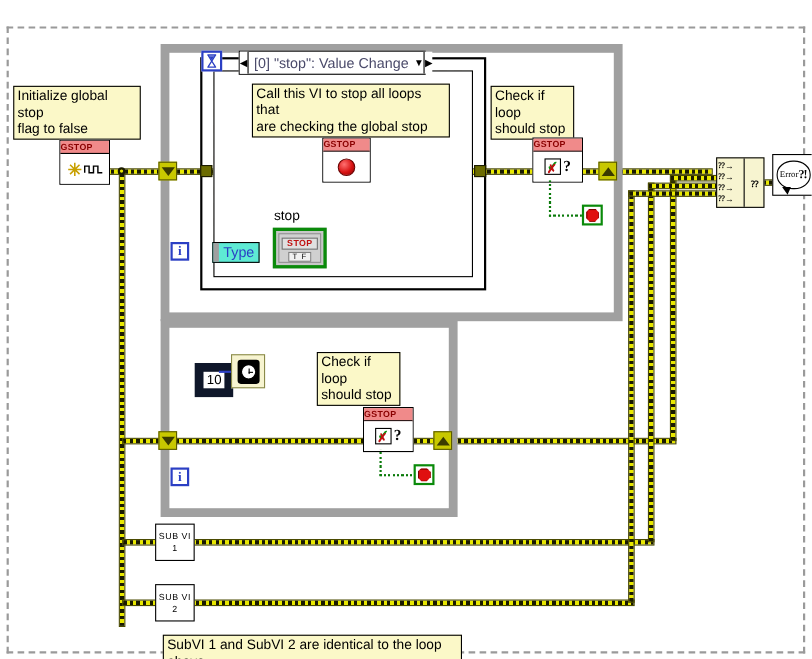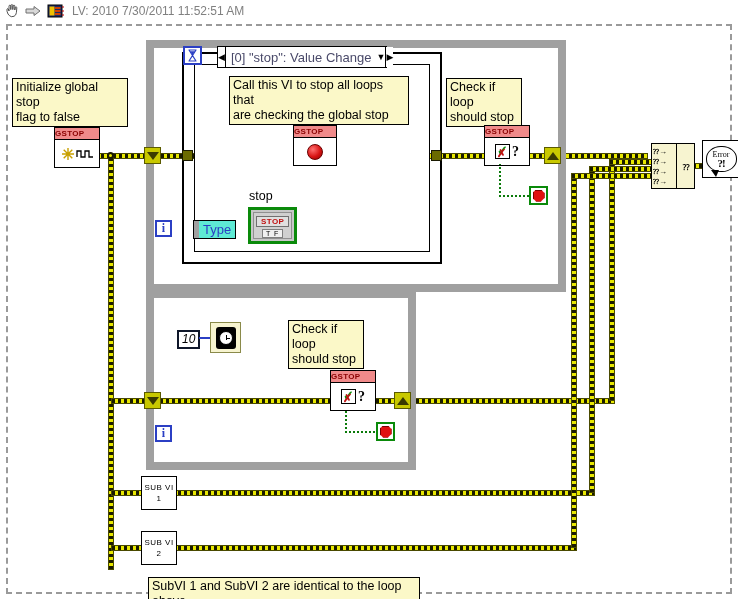--- a/index.html
+++ b/index.html
@@ -250,26 +250,25 @@
   .stop-term .oct {
     width: 12px; height: 12px;
     background: #e01010;
     border: 1px solid #7a0000;
     clip-path: polygon(30% 0,70% 0,100% 30%,100% 70%,70% 100%,30% 100%,0 70%,0 30%);
   }
 
   
   .num-const {
     position: absolute;
-    border: 2px solid #0f172a;
+    border: 8px solid #0f172a;
     background: #ffffff;
     color: #000; font-size: 12px;
     padding: 0 3px; line-height: 15px;
     font-family: "Liberation Sans", sans-serif;
-    font-style: italic;
   }
 
   
   .wait-fn {
     position: absolute;
     width: 31px; height: 31px;
     background: #f7f4d0;
     border: 1px solid #8a8a4a;
     display:flex; align-items:center; justify-content:center;
   }
@@ -335,62 +334,39 @@
     width: 38px; height: 38px;
     background: #ffffff;
     border: 1px solid #000;
     display:flex; align-items:center; justify-content:center;
   }
   .err-bubble {
     width: 31px; height: 26px;
     border: 1px solid #000;
     border-radius: 48% 48% 48% 48%;
     position: relative;
-    display:flex; flex-direction:column;
+    display:flex; flex-direction:row;
     align-items:center; justify-content:center;
     font-size: 8px; color:#000; line-height:8px;
     font-family: "Liberation Serif", serif;
   }
   .err-bubble .tail {
     position:absolute; left:4px; bottom:-6px;
     width:0;height:0;
     border-left:5px solid transparent;
     border-right:3px solid transparent;
     border-top:7px solid #000;
   }
   .err-bubble .q { font-size:11px; font-weight:bold; letter-spacing:-1px; }
 </style>
 </head>
 <body>
 
 <div id="screen">
 
-  <div id="titlebar">
-    <span class="tb-icon">
-      <svg width="16" height="16" viewBox="0 0 16 16">
-        <path d="M4 11 Q2.5 8 3 6 Q3.6 5 4.3 6 L5 8 L5 3.2 Q5 2.2 5.9 2.2 Q6.8 2.2 6.8 3.2 L6.8 6.6 L7 2.6 Q7 1.6 7.9 1.6 Q8.8 1.6 8.8 2.6 L8.8 6.6 L9.1 3.1 Q9.1 2.2 10 2.2 Q10.8 2.2 10.8 3.1 L10.8 7 L11.3 4.6 Q11.4 3.8 12.2 3.9 Q12.9 4 12.8 4.9 L12.4 9.6 Q12.1 12.4 10 13.3 Q7 14.4 5.4 12.6 Z" fill="none" stroke="#404040" stroke-width="0.9"></path>
-      </svg>
-    </span>
-    <span class="tb-icon">
-      <svg width="18" height="16" viewBox="0 0 18 16">
-        <path d="M2 6 L10 6 L10 3.5 L16 8 L10 12.5 L10 10 L2 10 Z" fill="#d8d8d8" stroke="#707070" stroke-width="1"></path>
-      </svg>
-    </span>
-    <span class="tb-icon">
-      <svg width="18" height="16" viewBox="0 0 18 16">
-        <rect x="2" y="2" width="14" height="12" fill="#1a2a6a" stroke="#000" stroke-width="1"></rect>
-        <rect x="3.5" y="3.5" width="5" height="9" fill="#f0c000"></rect>
-        <rect x="9" y="4" width="5.5" height="2" fill="#d04000"></rect>
-        <rect x="9" y="7" width="5.5" height="2" fill="#d04000"></rect>
-        <rect x="9" y="10" width="5.5" height="2" fill="#d04000"></rect>
-        <path d="M16 4 L18 4 M16 8 L18 8 M16 12 L18 12" stroke="#c00000" stroke-width="1"></path>
-      </svg>
-    </span>
-    <span id="tb-title">LV: 2010 7/30/2011 11:52:51 AM</span>
-  </div>
 
   <div id="diagram">
 
     <div class="wire-err abs" style="left:80px; top:127px; width:560px; height:6px;"></div>
 
     <div class="wire-err v abs" style="left:100px; top:130px; width:6px; height:414px;"></div>
 
     <div class="wire-err abs" style="left:103px; top:372px; width:300px; height:6px;"></div>
 
     <div class="wire-err abs" style="left:395px; top:372px; width:212px; height:6px;"></div>

